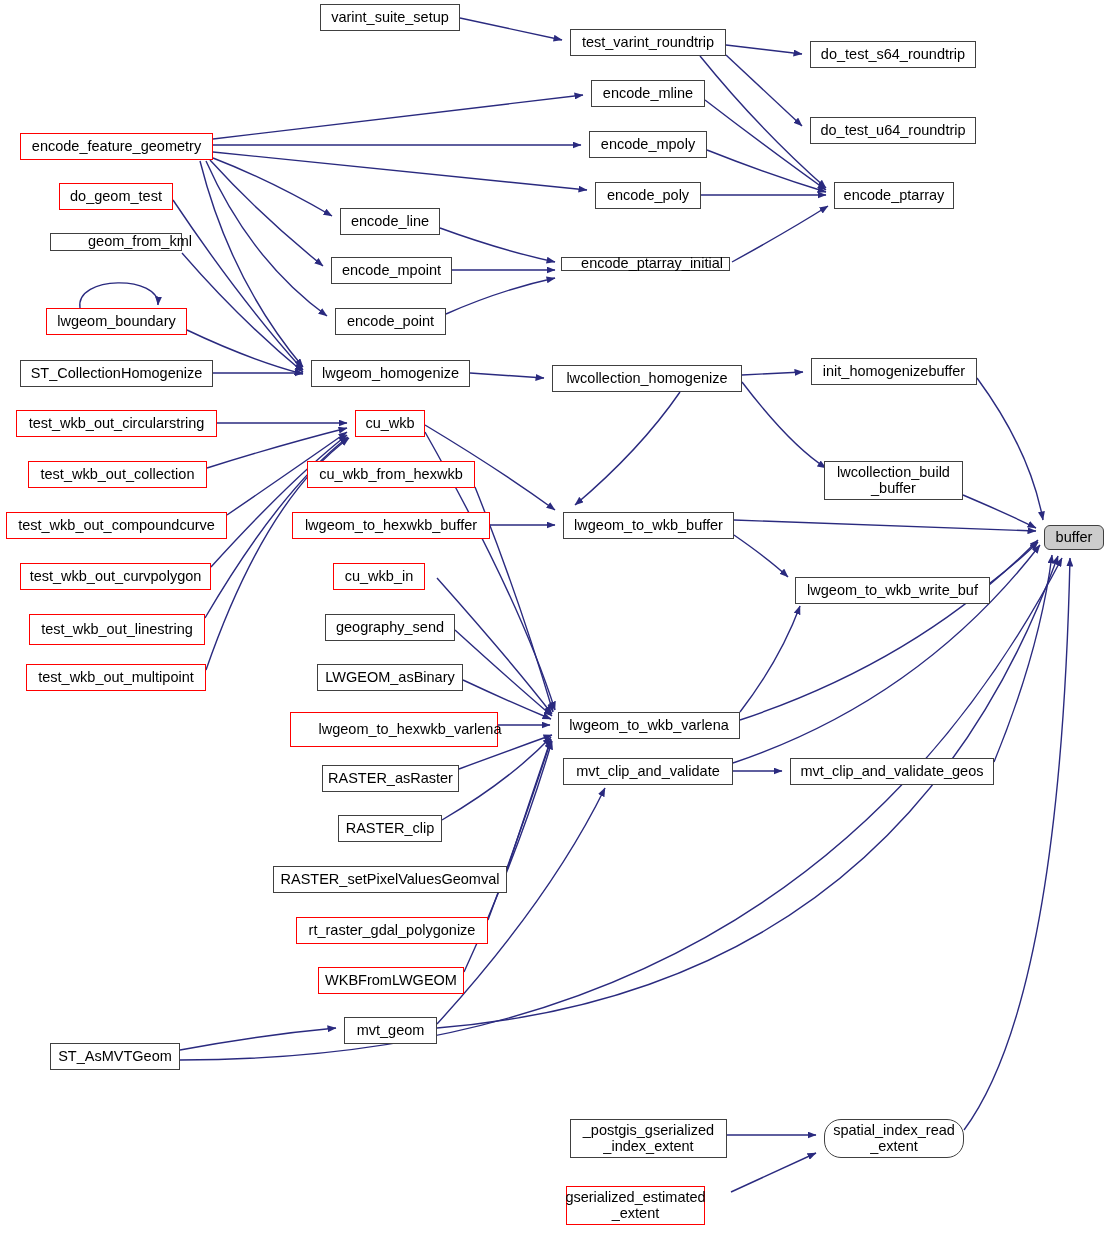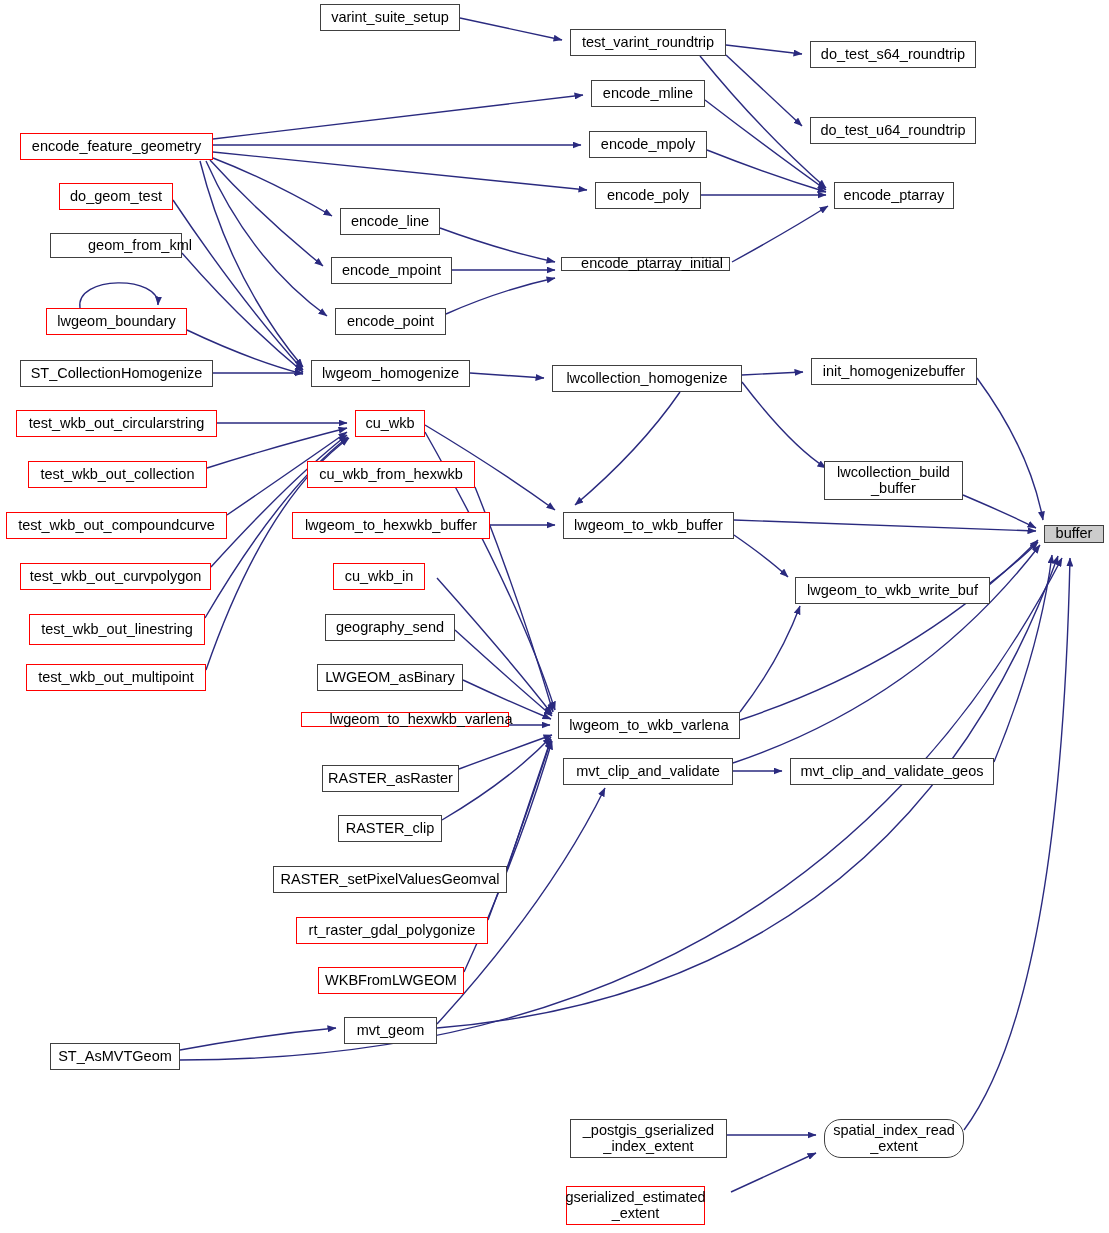--- a/index.html
+++ b/index.html
@@ -130,47 +130,47 @@
       <div class="node" style="left: 570px; top: 29px; width: 156px; height: 27px;"><span class="lbl">test_varint_roundtrip</span></div>
       <div class="node" style="left: 810px; top: 41px; width: 166px; height: 27px;"><span class="lbl">do_test_s64_roundtrip</span></div>
       <div class="node" style="left: 591px; top: 80px; width: 114px; height: 27px;"><span class="lbl">encode_mline</span></div>
       <div class="node" style="left: 810px; top: 117px; width: 166px; height: 27px;"><span class="lbl">do_test_u64_roundtrip</span></div>
       <div class="node red" style="left: 20px; top: 133px; width: 193px; height: 27px;"><span class="lbl">encode_feature_geometry</span></div>
       <div class="node" style="left: 589px; top: 131px; width: 118px; height: 27px;"><span class="lbl">encode_mpoly</span></div>
       <div class="node" style="left: 595px; top: 182px; width: 106px; height: 27px;"><span class="lbl">encode_poly</span></div>
       <div class="node" style="left: 834px; top: 182px; width: 120px; height: 27px;"><span class="lbl">encode_ptarray</span></div>
       <div class="node red" style="left: 59px; top: 183px; width: 114px; height: 27px;"><span class="lbl">do_geom_test</span></div>
       <div class="node" style="left: 340px; top: 208px; width: 100px; height: 27px;"><span class="lbl">encode_line</span></div>
-      <div class="node" style="left: 50px; top: 233px; width: 132px; height: 25px; padding-left: 48px;"><span class="lbl">geom_from_kml</span></div>
+      <div class="node" style="left: 50px; top: 233px; width: 132px; height: 18px; padding-left: 48px;"><span class="lbl">geom_from_kml</span></div>
       <div class="node" style="left: 331px; top: 257px; width: 121px; height: 27px;"><span class="lbl">encode_mpoint</span></div>
       <div class="node" style="left: 561px; top: 257px; width: 169px; height: 14px; padding-left: 13px;"><span class="lbl">encode_ptarray_initial</span></div>
       <div class="node red" style="left: 46px; top: 308px; width: 141px; height: 27px;"><span class="lbl">lwgeom_boundary</span></div>
       <div class="node" style="left: 335px; top: 308px; width: 111px; height: 27px;"><span class="lbl">encode_point</span></div>
       <div class="node" style="left: 20px; top: 360px; width: 193px; height: 27px;"><span class="lbl">ST_CollectionHomogenize</span></div>
       <div class="node" style="left: 311px; top: 360px; width: 159px; height: 27px;"><span class="lbl">lwgeom_homogenize</span></div>
       <div class="node" style="left: 552px; top: 365px; width: 190px; height: 27px;"><span class="lbl">lwcollection_homogenize</span></div>
       <div class="node" style="left: 811px; top: 358px; width: 166px; height: 27px;"><span class="lbl">init_homogenizebuffer</span></div>
       <div class="node red" style="left: 16px; top: 410px; width: 201px; height: 27px;"><span class="lbl">test_wkb_out_circularstring</span></div>
       <div class="node red" style="left: 355px; top: 410px; width: 70px; height: 27px;"><span class="lbl">cu_wkb</span></div>
       <div class="node red" style="left: 28px; top: 461px; width: 179px; height: 27px;"><span class="lbl">test_wkb_out_collection</span></div>
       <div class="node red" style="left: 307px; top: 461px; width: 168px; height: 27px;"><span class="lbl">cu_wkb_from_hexwkb</span></div>
       <div class="node" style="left: 824px; top: 461px; width: 139px; height: 39px;"><span class="lbl">lwcollection_build
 _buffer</span></div>
       <div class="node red" style="left: 6px; top: 512px; width: 221px; height: 27px;"><span class="lbl">test_wkb_out_compoundcurve</span></div>
       <div class="node red" style="left: 292px; top: 512px; width: 198px; height: 27px;"><span class="lbl">lwgeom_to_hexwkb_buffer</span></div>
       <div class="node" style="left: 563px; top: 512px; width: 171px; height: 27px;"><span class="lbl">lwgeom_to_wkb_buffer</span></div>
-      <div class="node filled" style="left: 1044px; top: 525px; width: 60px; height: 18px;"><span class="lbl">buffer</span></div>
+      <div class="node filled" style="left: 1044px; top: 525px; width: 60px; height: 25px; border-radius: 6px;"><span class="lbl">buffer</span></div>
       <div class="node red" style="left: 20px; top: 563px; width: 191px; height: 27px;"><span class="lbl">test_wkb_out_curvpolygon</span></div>
       <div class="node red" style="left: 333px; top: 563px; width: 92px; height: 27px;"><span class="lbl">cu_wkb_in</span></div>
       <div class="node" style="left: 795px; top: 577px; width: 195px; height: 27px;"><span class="lbl">lwgeom_to_wkb_write_buf</span></div>
       <div class="node red" style="left: 29px; top: 614px; width: 176px; height: 31px;"><span class="lbl">test_wkb_out_linestring</span></div>
       <div class="node" style="left: 325px; top: 614px; width: 130px; height: 27px;"><span class="lbl">geography_send</span></div>
       <div class="node red" style="left: 26px; top: 664px; width: 180px; height: 27px;"><span class="lbl">test_wkb_out_multipoint</span></div>
       <div class="node" style="left: 317px; top: 664px; width: 146px; height: 27px;"><span class="lbl">LWGEOM_asBinary</span></div>
-      <div class="node red" style="left: 301px; top: 712px; width: 208px; height: 15px; padding-left: 32px;"><span class="lbl">lwgeom_to_hexwkb_varlena</span></div>
+      <div class="node red" style="left: 290px; top: 712px; width: 208px; height: 35px; padding-left: 32px;"><span class="lbl">lwgeom_to_hexwkb_varlena</span></div>
       <div class="node" style="left: 558px; top: 712px; width: 182px; height: 27px;"><span class="lbl">lwgeom_to_wkb_varlena</span></div>
       <div class="node" style="left: 322px; top: 765px; width: 137px; height: 27px;"><span class="lbl">RASTER_asRaster</span></div>
       <div class="node" style="left: 563px; top: 758px; width: 170px; height: 27px;"><span class="lbl">mvt_clip_and_validate</span></div>
       <div class="node" style="left: 790px; top: 758px; width: 204px; height: 27px;"><span class="lbl">mvt_clip_and_validate_geos</span></div>
       <div class="node" style="left: 338px; top: 815px; width: 104px; height: 27px;"><span class="lbl">RASTER_clip</span></div>
       <div class="node" style="left: 273px; top: 866px; width: 234px; height: 27px;"><span class="lbl">RASTER_setPixelValuesGeomval</span></div>
       <div class="node red" style="left: 296px; top: 917px; width: 192px; height: 27px;"><span class="lbl">rt_raster_gdal_polygonize</span></div>
       <div class="node red" style="left: 318px; top: 967px; width: 146px; height: 27px;"><span class="lbl">WKBFromLWGEOM</span></div>
       <div class="node" style="left: 344px; top: 1017px; width: 93px; height: 27px;"><span class="lbl">mvt_geom</span></div>
       <div class="node" style="left: 50px; top: 1043px; width: 130px; height: 27px;"><span class="lbl">ST_AsMVTGeom</span></div>

